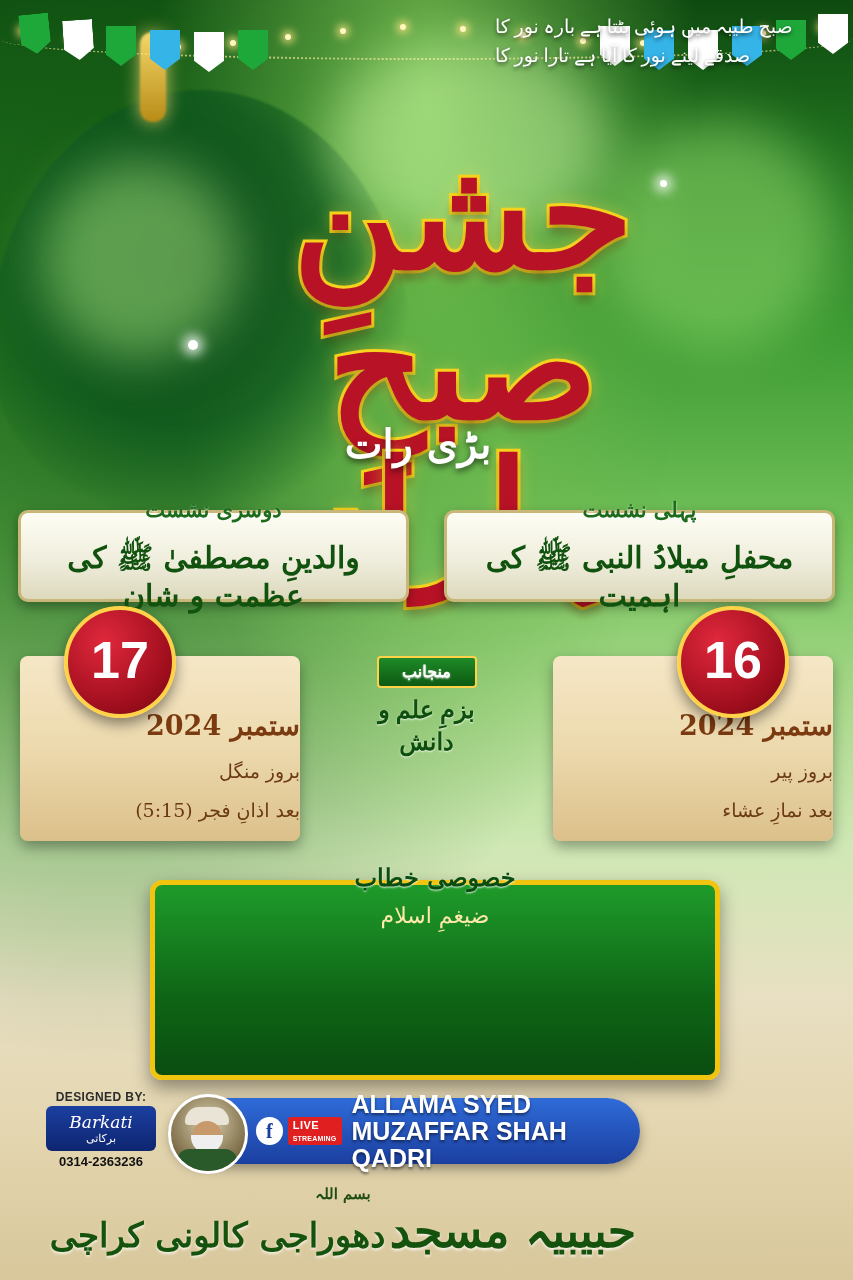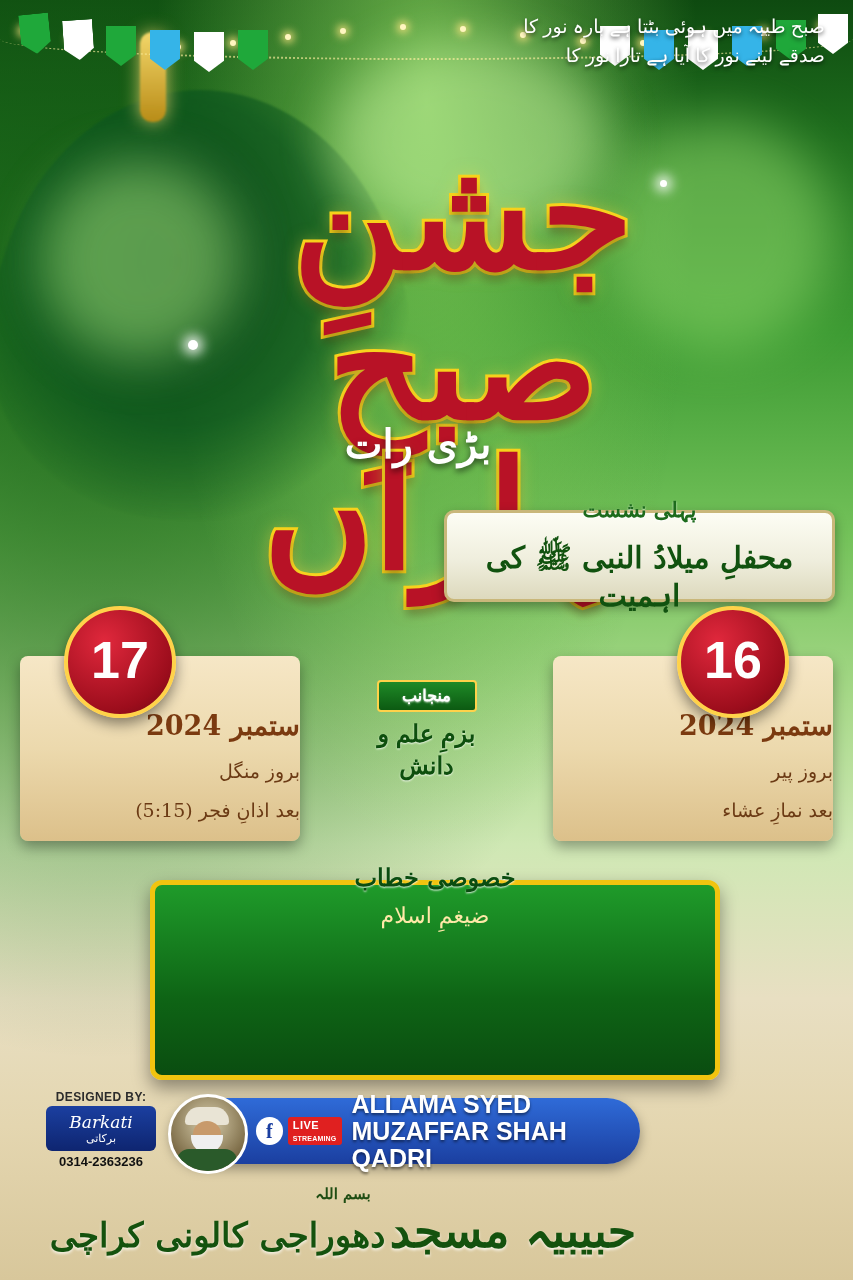--- a/index.html
+++ b/index.html
@@ -31,24 +31,24 @@
   }
   
   .bunting{position:absolute;left:0;top:0;width:853px;height:110px;}
   .flag{position:absolute;width:30px;height:40px;transform-origin:top center;}
   .flag i{display:block;width:100%;height:100%;clip-path:polygon(0 0,100% 0,100% 72%,50% 100%,0 72%);}
   .string{position:absolute;left:0;top:18px;width:100%;height:40px;border-bottom:2px dotted rgba(255,240,160,.65);border-radius:50%;}
   .lights{position:absolute;left:0;top:6px;width:100%;height:60px;}
   .bulb{position:absolute;width:6px;height:6px;border-radius:50%;background:#fff6c0;box-shadow:0 0 8px 3px rgba(255,230,130,.9);}
   
   .couplet{
-    position:absolute;right:28px;top:12px;width:330px;text-align:right;
+    position:absolute;right:28px;top:12px;width:330px;text-align:left;
     direction:rtl;color:#fff;font-size:19px;line-height:1.55;
     text-shadow:0 2px 4px rgba(0,0,0,.65);
-    font-family:Liberation Sans, sans-serif;
+    font-family:Liberation Serif, serif;
   }
   
   .title-wrap{position:absolute;left:0;top:120px;width:853px;height:340px;}
   .title-main{
     position:absolute;right:60px;top:20px;width:660px;text-align:center;direction:rtl;
     font-family:"DejaVu Serif", serif;
     font-size:150px;font-weight:bold;line-height:1.0;
     color:#b81226;
     -webkit-text-stroke:6px #f7d117;
     paint-order:stroke fill;
@@ -97,23 +97,23 @@
   }
   .daybadge{
     position:absolute;top:-14px;width:104px;height:104px;border-radius:50%;
     background:radial-gradient(circle at 35% 30%, #e0283c 0%, #9c0d1c 70%, #6d0713 100%);
     border:4px solid #ffd24a;box-shadow:0 6px 14px rgba(0,0,0,.45);
     color:#fff;font-size:52px;font-weight:bold;line-height:100px;text-align:center;
     font-family:"Liberation Sans", sans-serif;
   }
   .daybadge.r{right:64px;} .daybadge.l{left:64px;}
   .midtag{
-    position:absolute;left:50%;top:60px;transform:translateX(-50%);
+    position:absolute;left:50%;top:36px;transform:translateX(-50%);
     width:150px;direction:rtl;text-align:center;
-    font-family:Liberation Sans, sans-serif;color:#0d4f0d;font-weight:bold;font-size:24px;
+    font-family:Liberation Serif, serif;color:#0d4f0d;font-weight:bold;font-size:24px;
     line-height:1.35;text-shadow:0 1px 2px rgba(255,255,255,.8);
   }
   .midtag .ribbon{
     display:block;margin:0 auto 6px;width:96px;height:28px;line-height:28px;font-size:16px;
     color:#fff;background:linear-gradient(180deg,#1f8a27,#0c5a12);border:2px solid #ffd24a;border-radius:4px;
   }
   
   .speaker{
     position:absolute;left:150px;top:880px;width:560px;height:190px;
     background:linear-gradient(180deg,#1f9b2a 0%,#0e6415 60%,#0a4d10 100%);
@@ -261,20 +261,24 @@
     <div class="title-sub">بڑی رات</div>
     <span class="sparkle" style="left:188px;top:220px;"></span>
     <span class="sparkle" style="left:660px;top:60px;width:7px;height:7px;"></span>
   </div>
 
   <div class="sessions">
     <div class="sess right">
       <div class="lbl">پہلی نشست</div>
       <div class="txt">محفلِ میلادُ النبی ﷺ کی اہمیت</div>
     </div>
+    <div class="sess left">
+      <div class="lbl">دوسری نشست</div>
+      <div class="txt">والدینِ مصطفیٰ ﷺ کی عظمت و شان</div>
+    </div>
   </div>
 
   <div class="dates">
     <div class="scroll right">
       <div class="dtxt">ستمبر 2024</div>
       <div class="dsub">بروز پیر</div>
       <div class="dsub">بعد نمازِ عشاء</div>
     </div>
     <div class="daybadge r">16</div>
 

